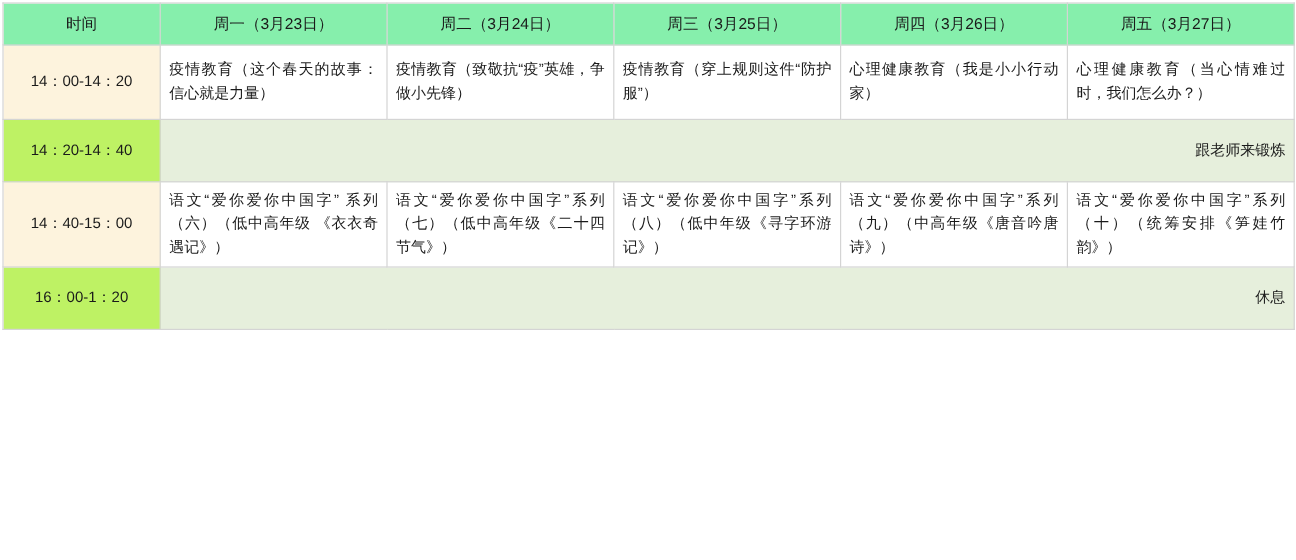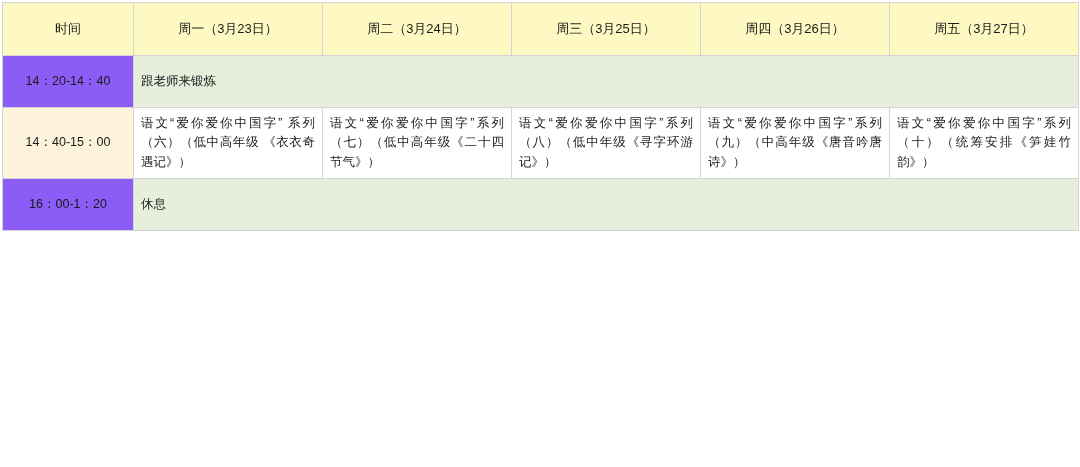--- a/index.html
+++ b/index.html
@@ -33,48 +33,48 @@
     color: #1a1a1a;
     word-break: break-all;
     box-sizing: border-box;
   }
   
   col.c-time { width: 131px; }
   col.c-day  { width: 189px; }
 
   
   tr.header-row th {
-    background: #fef9c3;
+    background: #86efac;
     text-align: center;
     font-weight: normal;
-    height: 53px;
+    height: 35px;
     font-size: 13px;
   }
   
   td.time-cell {
     background: #fdf3dd;
     text-align: center;
     font-size: 12.5px;
   }
   
   td.class-cell {
     background: #ffffff;
     text-align: justify;
     text-align-last: left;
     height: 56px;
   }
   
   td.break-cell {
     background: #e6efdc;
-    text-align: left;
+    text-align: right;
     height: 52px;
     font-size: 13px;
   }
   tr.break-row td.time-cell {
-    background: #8b5cf6;
+    background: #bef264;
   }
   td.cell-tall { height: 62px; }
   .nowrap-just { text-align: justify; text-align-last: justify; }
 </style>
 </head>
 <body>
 
 <div class="schedule-wrap">
   <table class="schedule">
     <colgroup>
@@ -90,20 +90,28 @@
         <th>时间</th>
         <th>周一（3月23日）</th>
         <th>周二（3月24日）</th>
         <th>周三（3月25日）</th>
         <th>周四（3月26日）</th>
         <th>周五（3月27日）</th>
       </tr>
     </thead>
     <tbody>
 
+      <tr>
+        <td class="time-cell">14：00-14：20</td>
+        <td class="class-cell cell-tall">疫情教育（这个春天的故事：信心就是力量）</td>
+        <td class="class-cell cell-tall">疫情教育（致敬抗“疫”英雄，争做小先锋）</td>
+        <td class="class-cell cell-tall">疫情教育（穿上规则这件“防护服”）</td>
+        <td class="class-cell cell-tall">心理健康教育（我是小小行动家）</td>
+        <td class="class-cell cell-tall">心理健康教育（当心情难过时，我们怎么办？）</td>
+      </tr>
 
       <tr class="break-row">
         <td class="time-cell">14：20-14：40</td>
         <td class="break-cell" colspan="5">跟老师来锻炼</td>
       </tr>
 
       <tr>
         <td class="time-cell">14：40-15：00</td>
         <td class="class-cell cell-tall">语文“爱你爱你中国字” 系列（六）（低中高年级 《衣衣奇遇记》）</td>
         <td class="class-cell cell-tall">语文“爱你爱你中国字”系列（七）（低中高年级《二十四节气》）</td>

